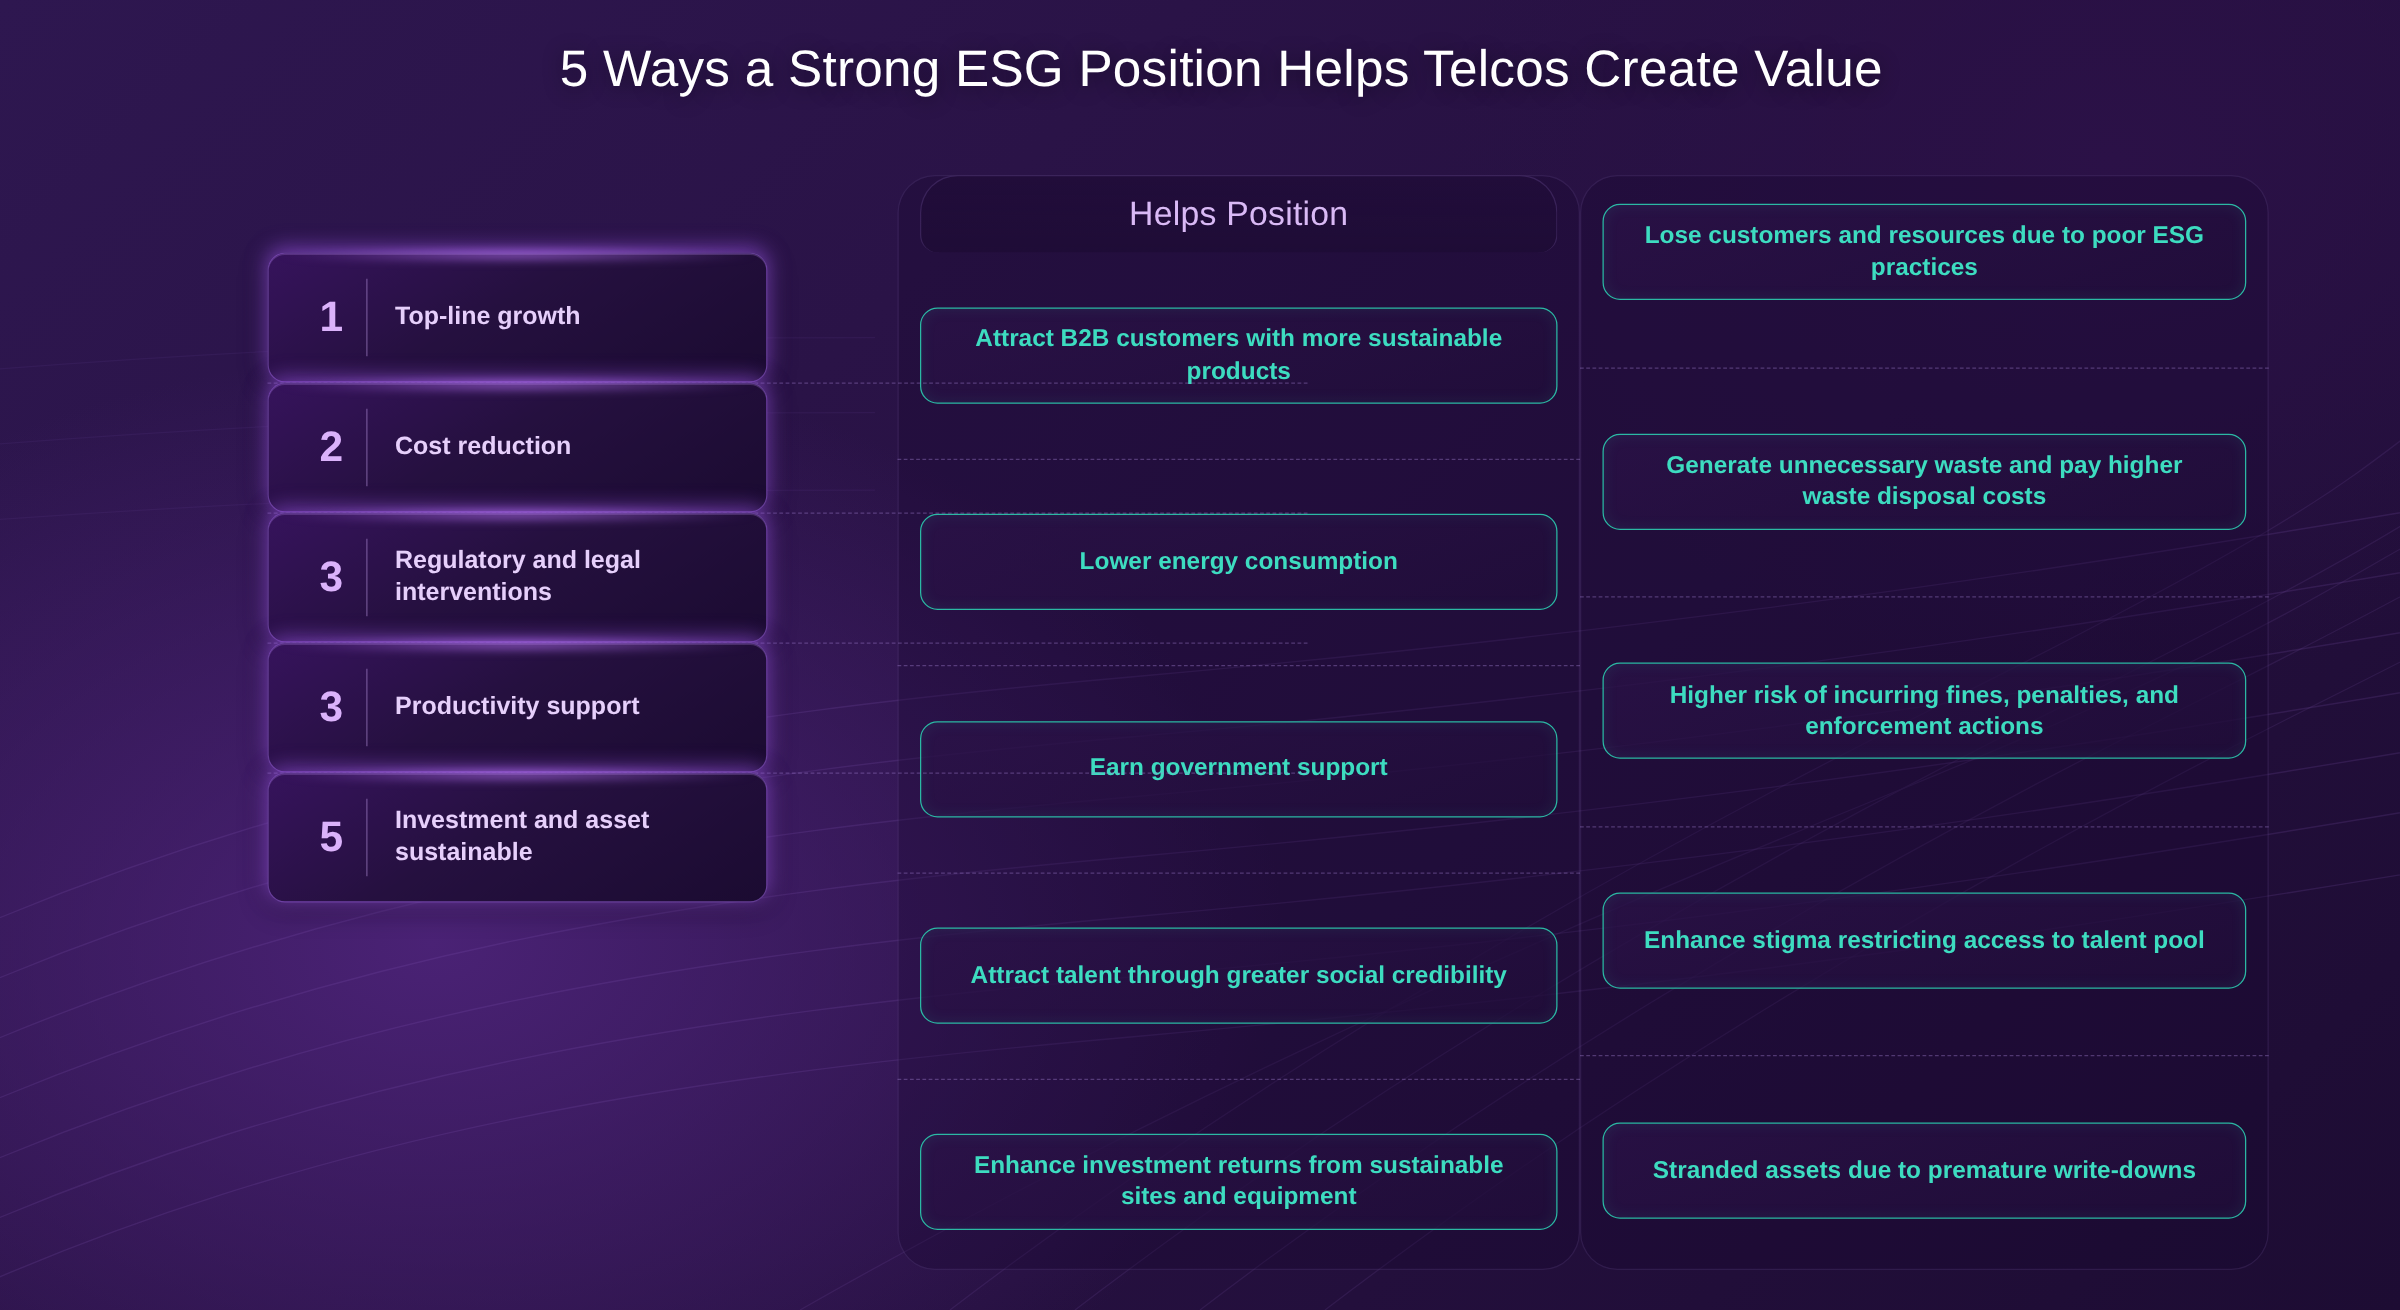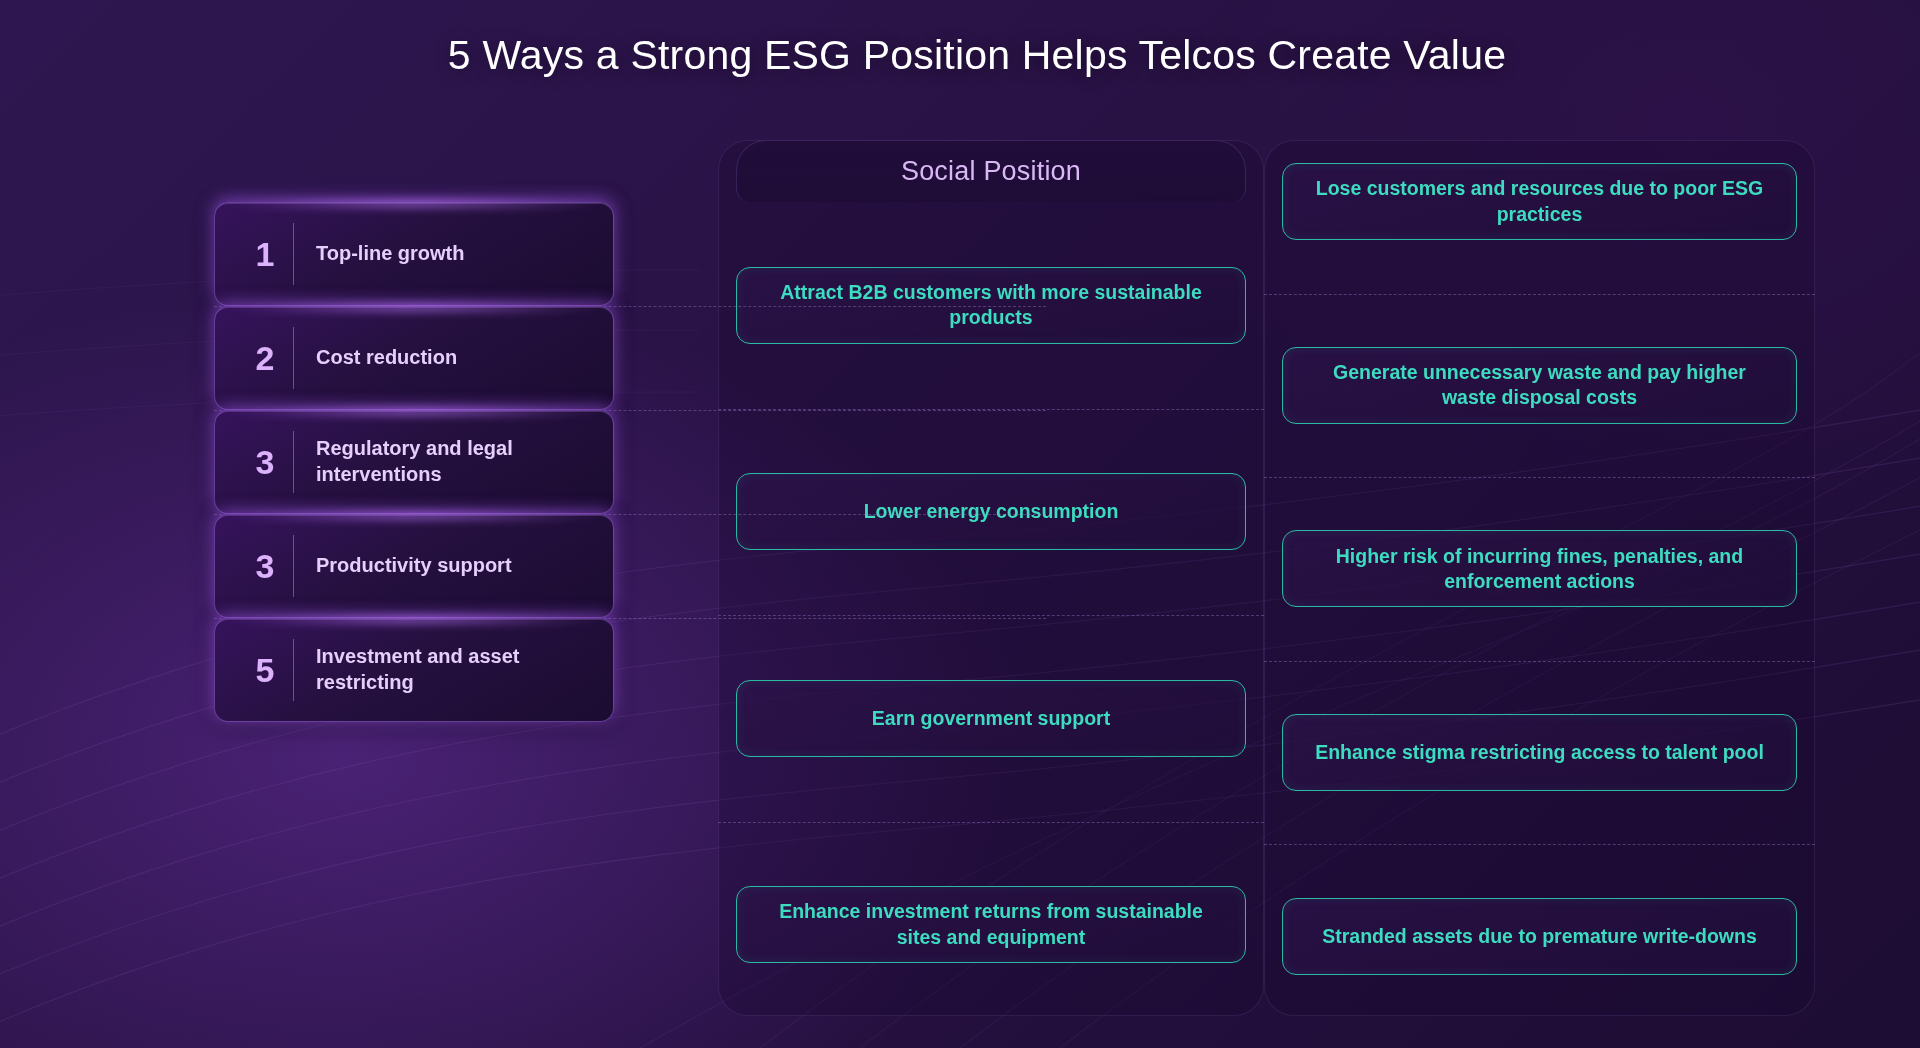--- a/index.html
+++ b/index.html
@@ -254,45 +254,50 @@
           <span class="num-badge">3</span>
           <span class="num-divider"></span>
           <span class="num-label">Productivity support</span>
         </div>
       </div>
 
       <div class="row-slot">
         <div class="num-card">
           <span class="num-badge">5</span>
           <span class="num-divider"></span>
-          <span class="num-label">Investment and asset restricting</span>
+          <span class="num-label">Investment and asset sustainable</span>
         </div>
       </div>
 
     </div>
   </div>
 
   <div class="strong-col">
     <div class="col-panel"></div>
     <div class="col-inner">
-      <div class="col-header">Social Position</div>
+      <div class="col-header">Helps Position</div>
       <div class="rows">
         <div class="row-slot">
           <div class="val-card">
             <span class="val-text">Attract B2B customers with more sustainable products</span>
           </div>
         </div>
         <div class="row-slot">
           <div class="val-card">
             <span class="val-text">Lower energy consumption</span>
           </div>
         </div>
         <div class="row-slot">
           <div class="val-card">
             <span class="val-text">Earn government support</span>
+          </div>
+        </div>
+        <div class="row-slot">
+          <div class="val-card">
+            <span class="val-text">Attract talent through greater social credibility</span>
           </div>
         </div>
         <div class="row-slot">
           <div class="val-card">
             <span class="val-text">Enhance investment returns from sustainable sites and equipment</span>
           </div>
         </div>
       </div>
     </div>
   </div>

